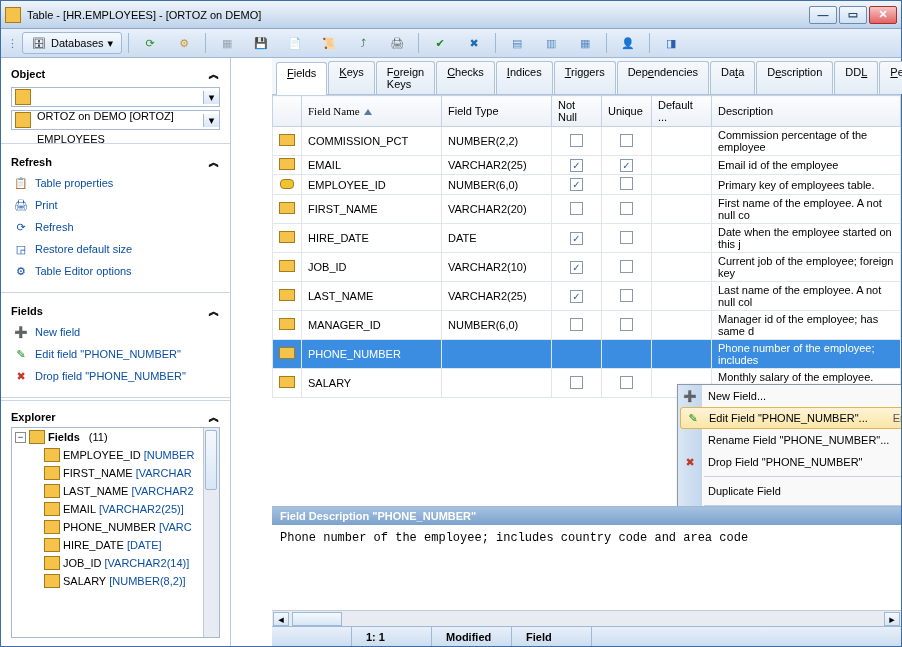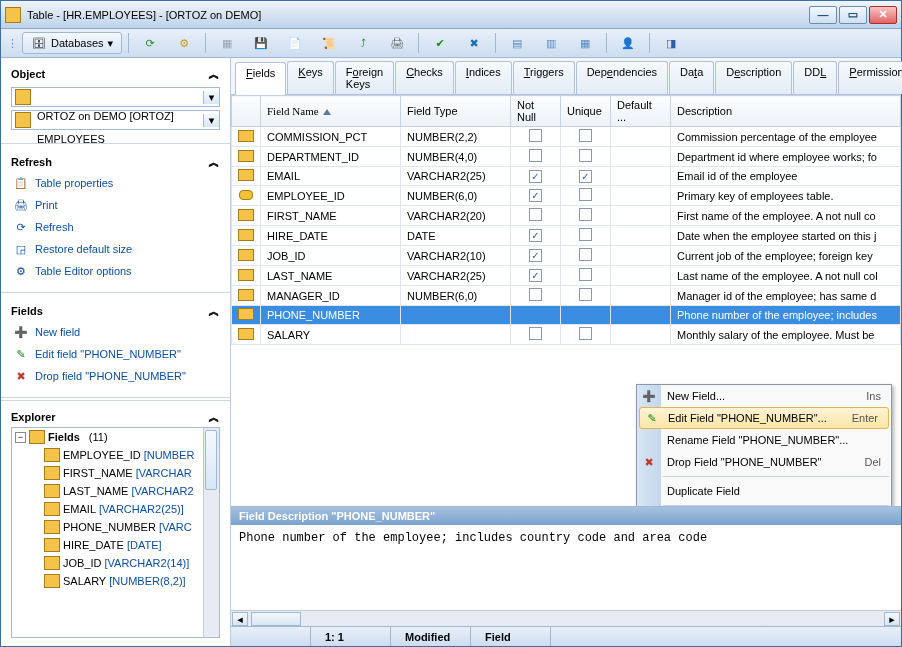--- a/index.html
+++ b/index.html
@@ -15,21 +15,21 @@
 .winbtn.close { background: linear-gradient(to bottom,#f7c4c4,#e36363); color:#fff; border-color:#a43030; }
 
 .toolbar-outer { background: linear-gradient(to bottom,#e8f0fa,#cdddf0); border-bottom:1px solid #9fb8d6; padding:3px 6px; display:flex; align-items:center; gap:4px; }
 .toolbar-btn { height:22px; padding:0 6px; display:inline-flex; align-items:center; gap:4px; border:1px solid transparent; border-radius:3px; }
 .dbbtn { background: linear-gradient(to bottom,#f5f9fe,#d8e6f5); border:1px solid #9fb8d6; border-radius:3px; padding:2px 8px; display:flex; align-items:center; gap:4px;}
 .sep { width:1px; height:20px; background:#9fb8d6; margin:0 2px; }
 .ticon { width:16px; height:16px; display:inline-flex; align-items:center; justify-content:center; font-size:11px; }
 .ic-refresh { color:#1b8a1b; } .ic-save{color:#2a4a8a;} .ic-print{color:#5a5a5a;}
 .ic-check{color:#1b8a1b;} .ic-x{color:#1b6fb3;} .ic-orange{color:#d67a00;}
 
-.body { flex:1; display:flex; min-height:0; }
+.body { flex:1; display:flex; min-height:0;gap:41px; }
 .sidebar { width:230px; background:#fff; border-right:1px solid #b8cde4; display:flex; flex-direction:column; overflow-y:auto; }
 .sidebar .panel { padding:6px 10px 8px 10px; }
 .panel-head { display:flex; align-items:center; justify-content:space-between; font-weight:bold; padding:4px 0; }
 .chev { width:12px; height:12px; display:inline-flex; align-items:center; justify-content:center; }
 .combo { display:flex; align-items:center; width:100%; border:1px solid #a7b9cf; background:#fff; height:20px; margin:3px 0; }
 .combo .ci { width:16px; height:16px; margin:0 3px; background:#f5c34a; border:1px solid #a57c1b; }
 .combo .ct { flex:1; padding:0 3px;margin-top:38px; }
 .combo .cd { width:16px; background:linear-gradient(to bottom,#f5f9fe,#d8e6f5); border-left:1px solid #a7b9cf; text-align:center; }
 .sidebar hr { border:none; border-top:1px solid #c8d6e6; margin:2px 0; }
 .link-item { display:flex; align-items:center; gap:6px; padding:3px 2px; color:#0b4fa5; cursor:pointer; }
@@ -318,29 +318,20 @@
                 <td class="iconcell"><span class="fic2"></span></td>
                 <td>COMMISSION_PCT</td>
                 <td>NUMBER(2,2)</td>
                 <td style="text-align:center;"><span class="chk"></span></td>
                 <td style="text-align:center;"><span class="chk"></span></td>
                 <td></td>
                 <td>Commission percentage of the employee</td>
               </tr>
               <tr>
                 <td class="iconcell"><span class="fic2"></span></td>
-                <td>DEPARTMENT_ID</td>
-                <td>NUMBER(4,0)</td>
-                <td style="text-align:center;"><span class="chk"></span></td>
-                <td style="text-align:center;"><span class="chk"></span></td>
-                <td></td>
-                <td>Department id where employee works; fo</td>
-              </tr>
-              <tr>
-                <td class="iconcell"><span class="fic2"></span></td>
                 <td>EMAIL</td>
                 <td>VARCHAR2(25)</td>
                 <td style="text-align:center;"><span class="chk">✓</span></td>
                 <td style="text-align:center;"><span class="chk">✓</span></td>
                 <td></td>
                 <td>Email id of the employee</td>
               </tr>
               <tr>
                 <td class="iconcell"><span class="key-ic"></span></td>
                 <td>EMPLOYEE_ID</td>

